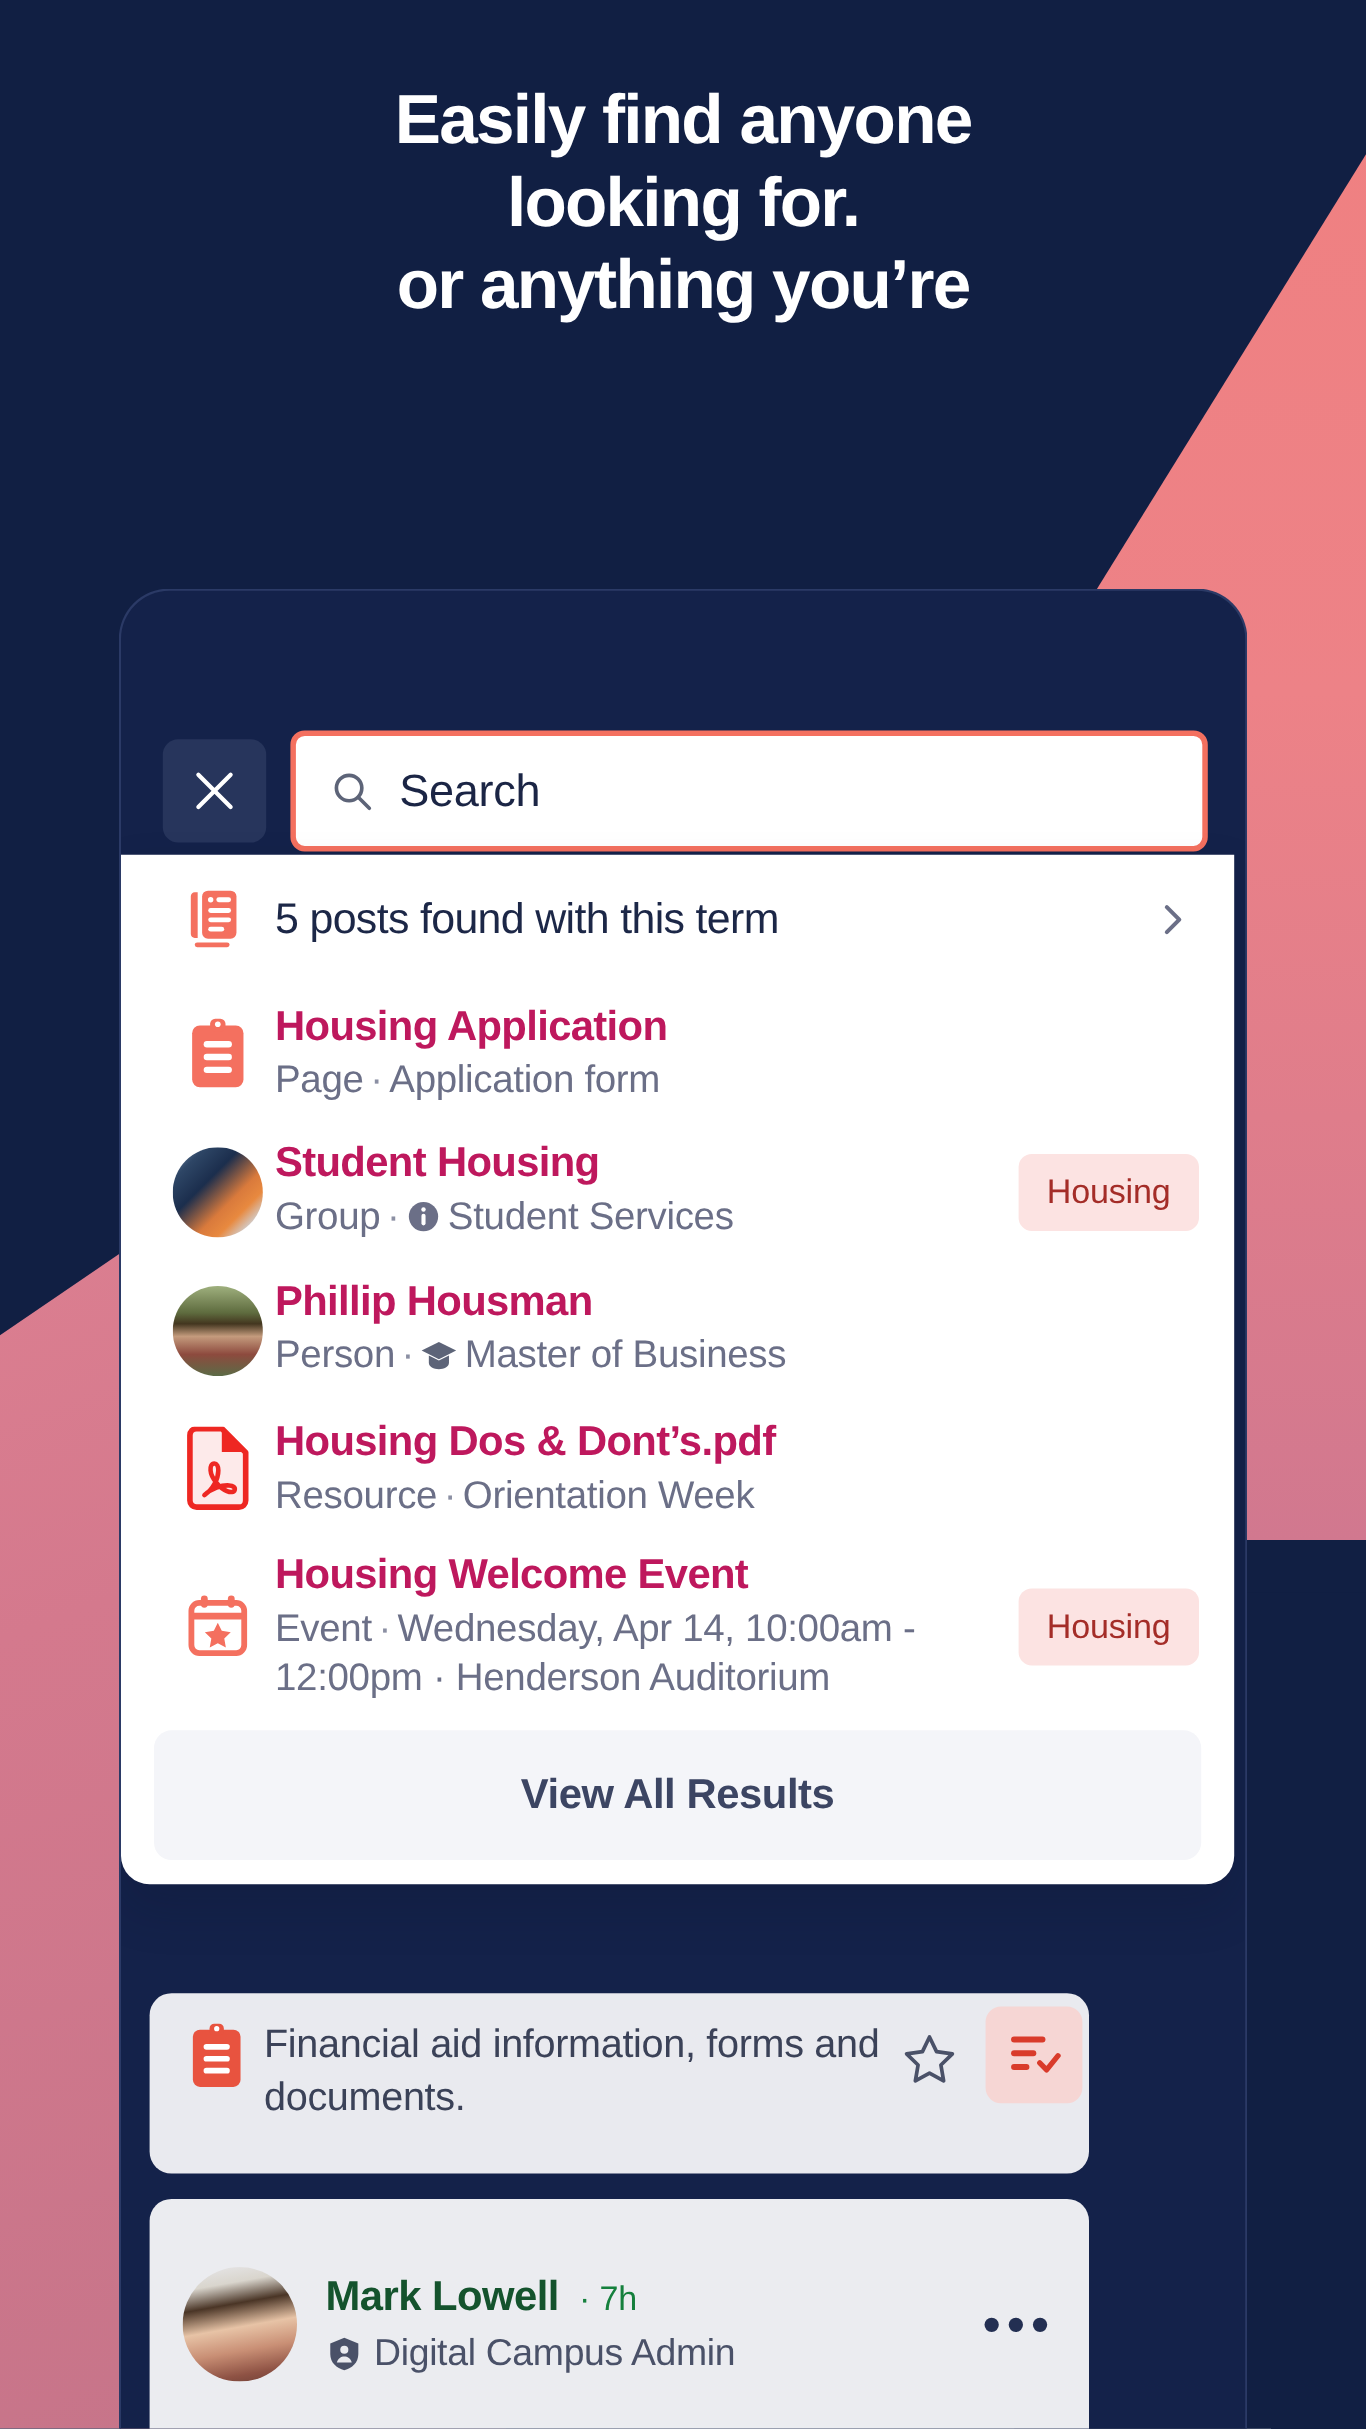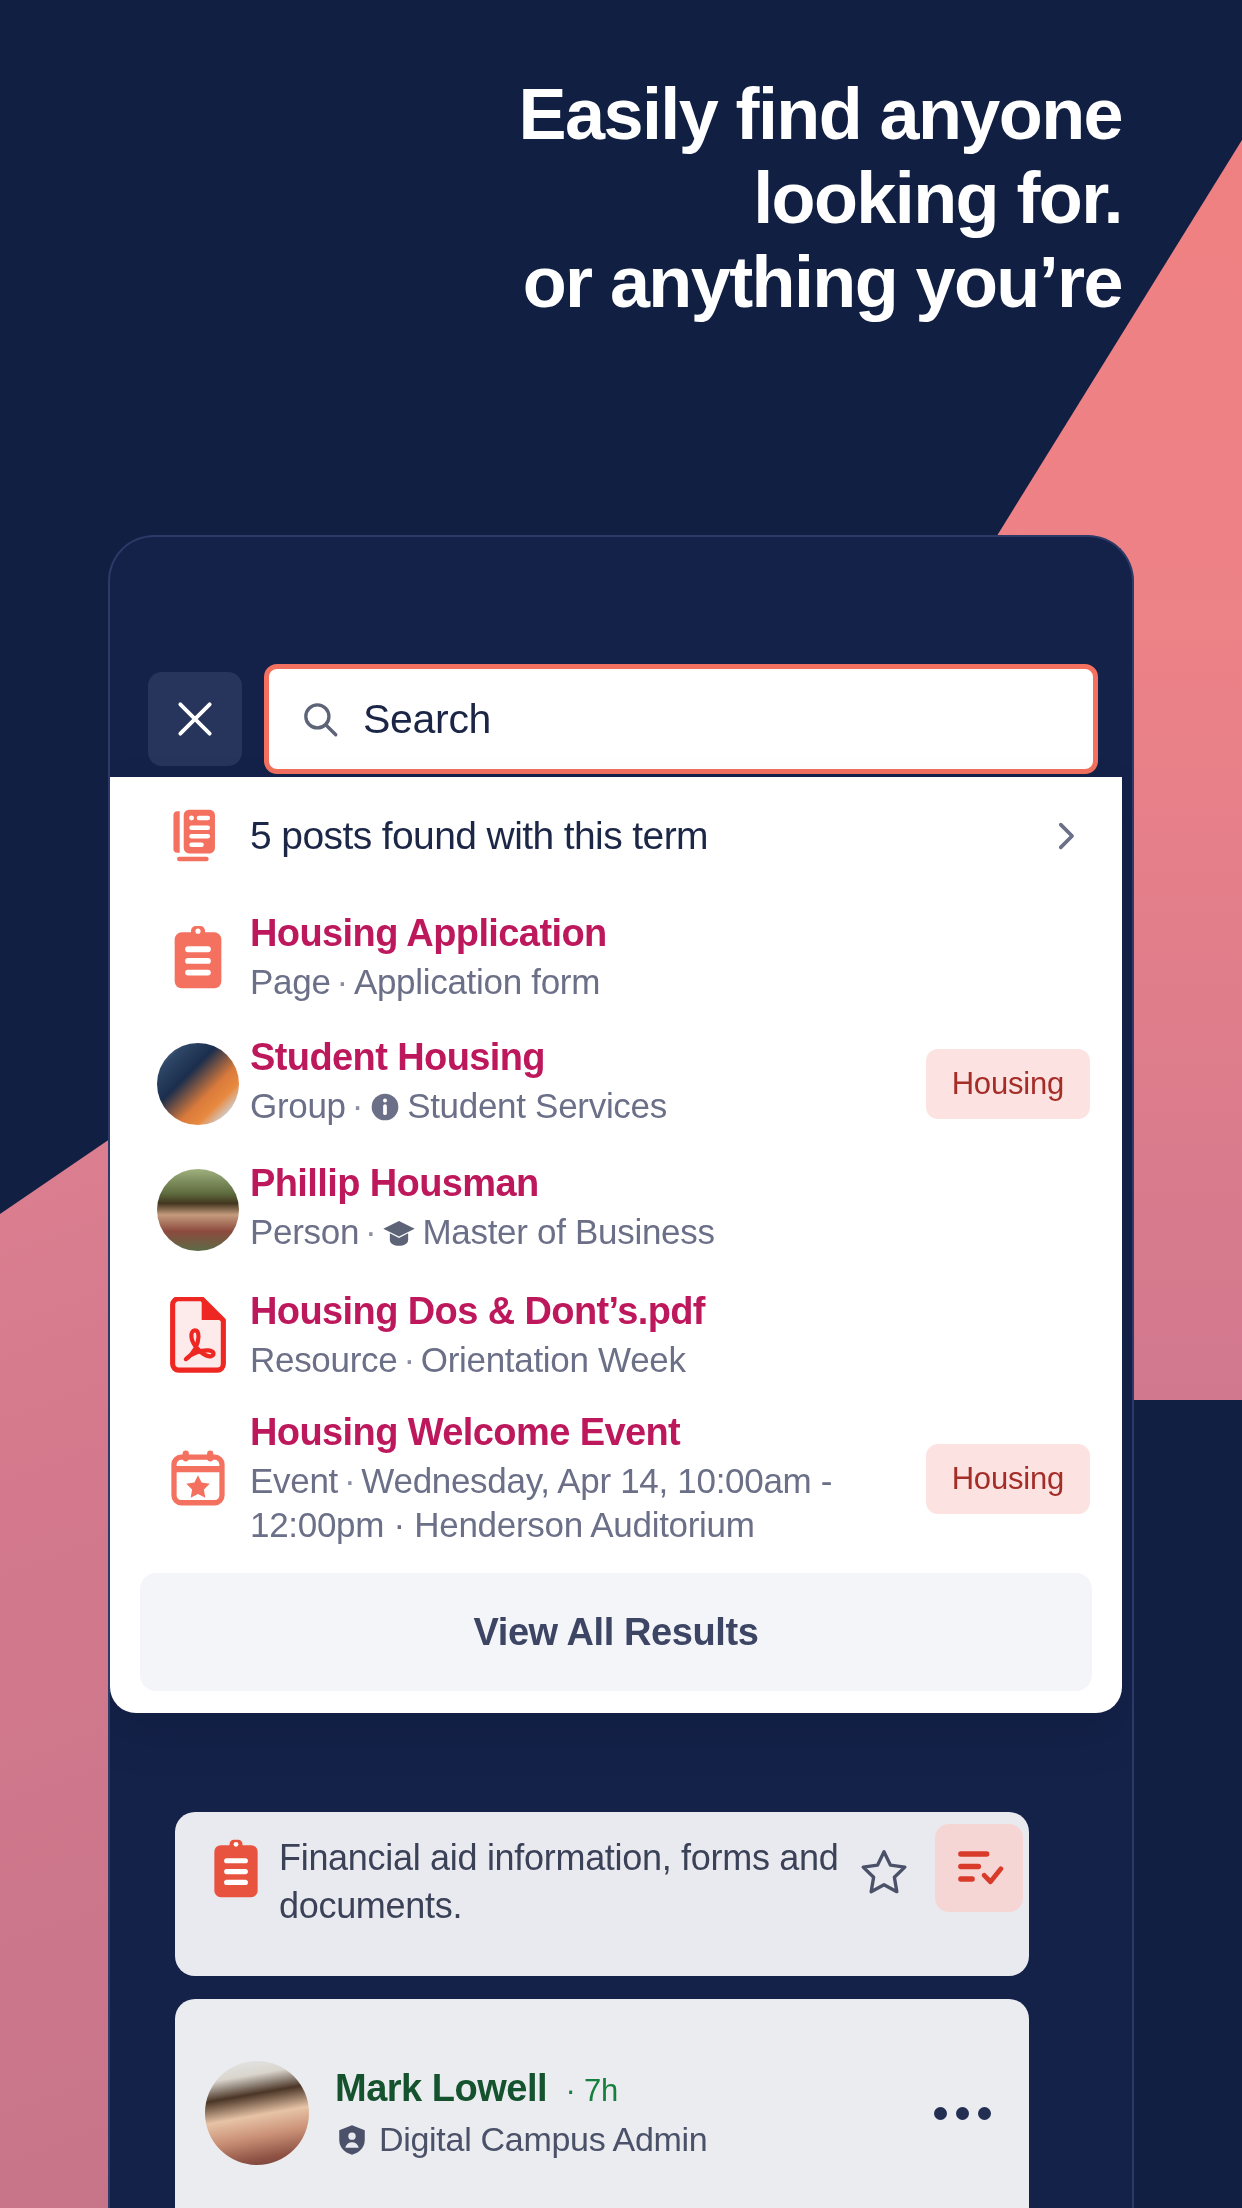--- a/index.html
+++ b/index.html
@@ -45,23 +45,23 @@
     right: 0; top: 0;
     width: 320px; height: 760px;
     background: #111f43;
   }
 
   
   .headline {
     position: absolute;
     top: 78px; left: 0; right: 0;
     z-index: 6;
-    text-align: right;
+    text-align: center;
     color: #ffffff;
-    font-size: 72px;
+    font-size: 63px;
     line-height: 1.0;
     font-weight: 700;
     letter-spacing: -1.6px;
     padding: 0 120px;
   }
   .headline .hl-line { display: block; margin-bottom: 12px; }
 
   
   .device {
     position: absolute;
@@ -185,21 +185,20 @@
   }
 
   
   .bg-card {
     position: absolute;
     left: 26px;
     width: 854px;
     background: #e9eaef;
     border-radius: 20px;
     z-index: 6;
-    margin-left: 39px;
   }
   #card-financial { top: 1275px; height: 164px; }
   #card-post      { top: 1462px; height: 228px; background:#ebecf0; }
 
   .fin-inner {
     display: flex; align-items: flex-start;
     padding: 22px 0 0 18px;
     height: 100%;
     position: relative;
   }

